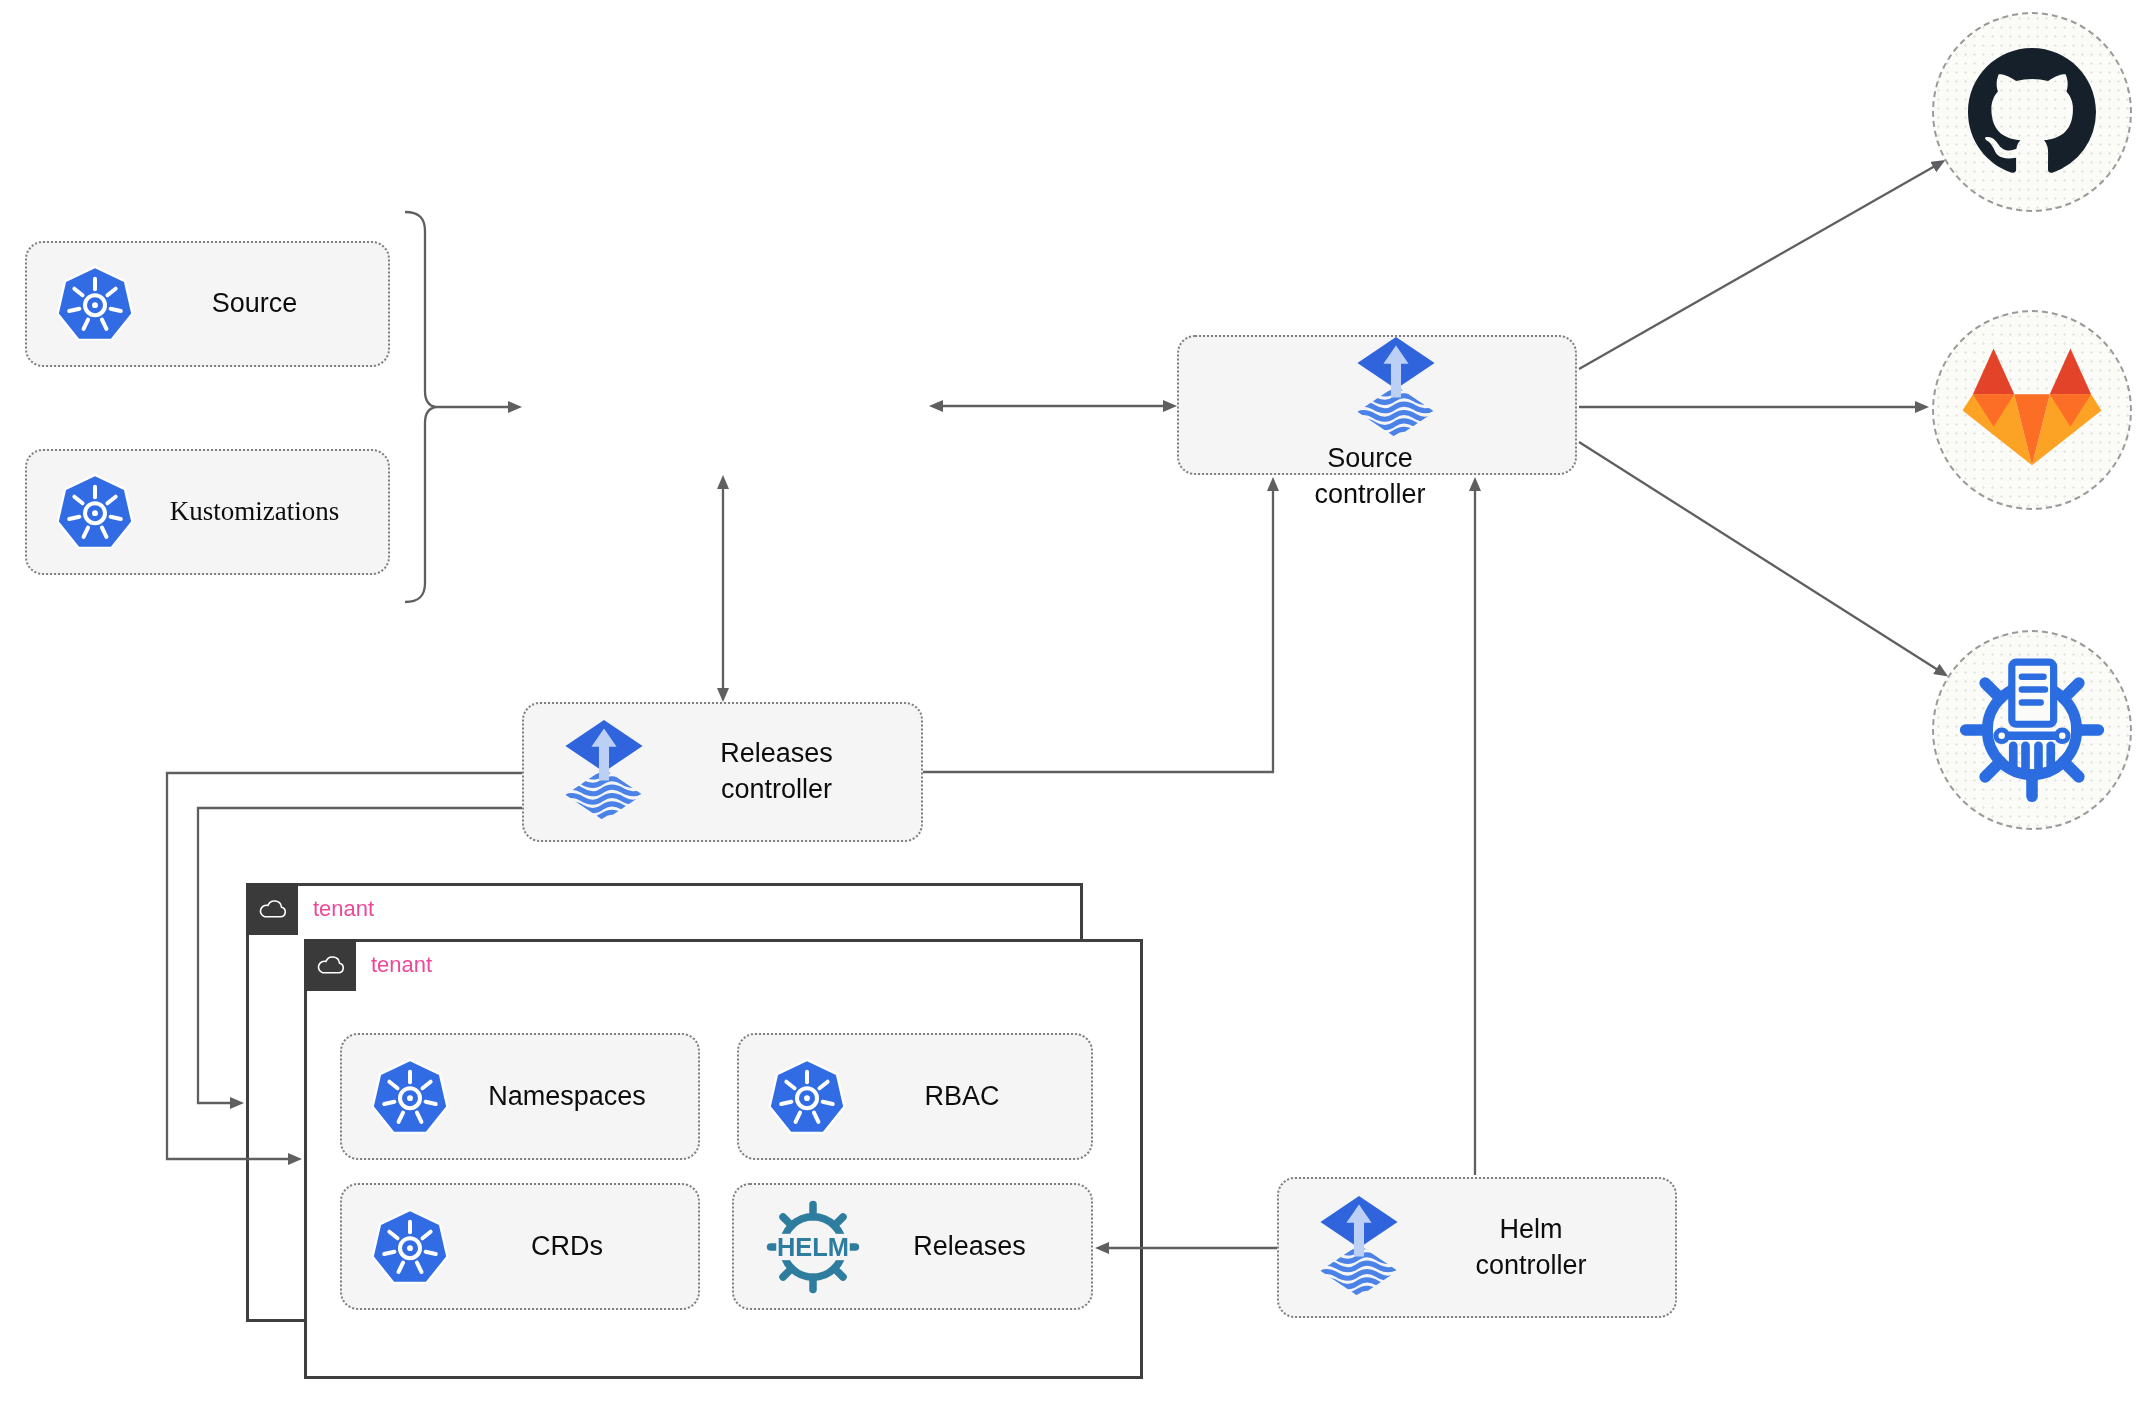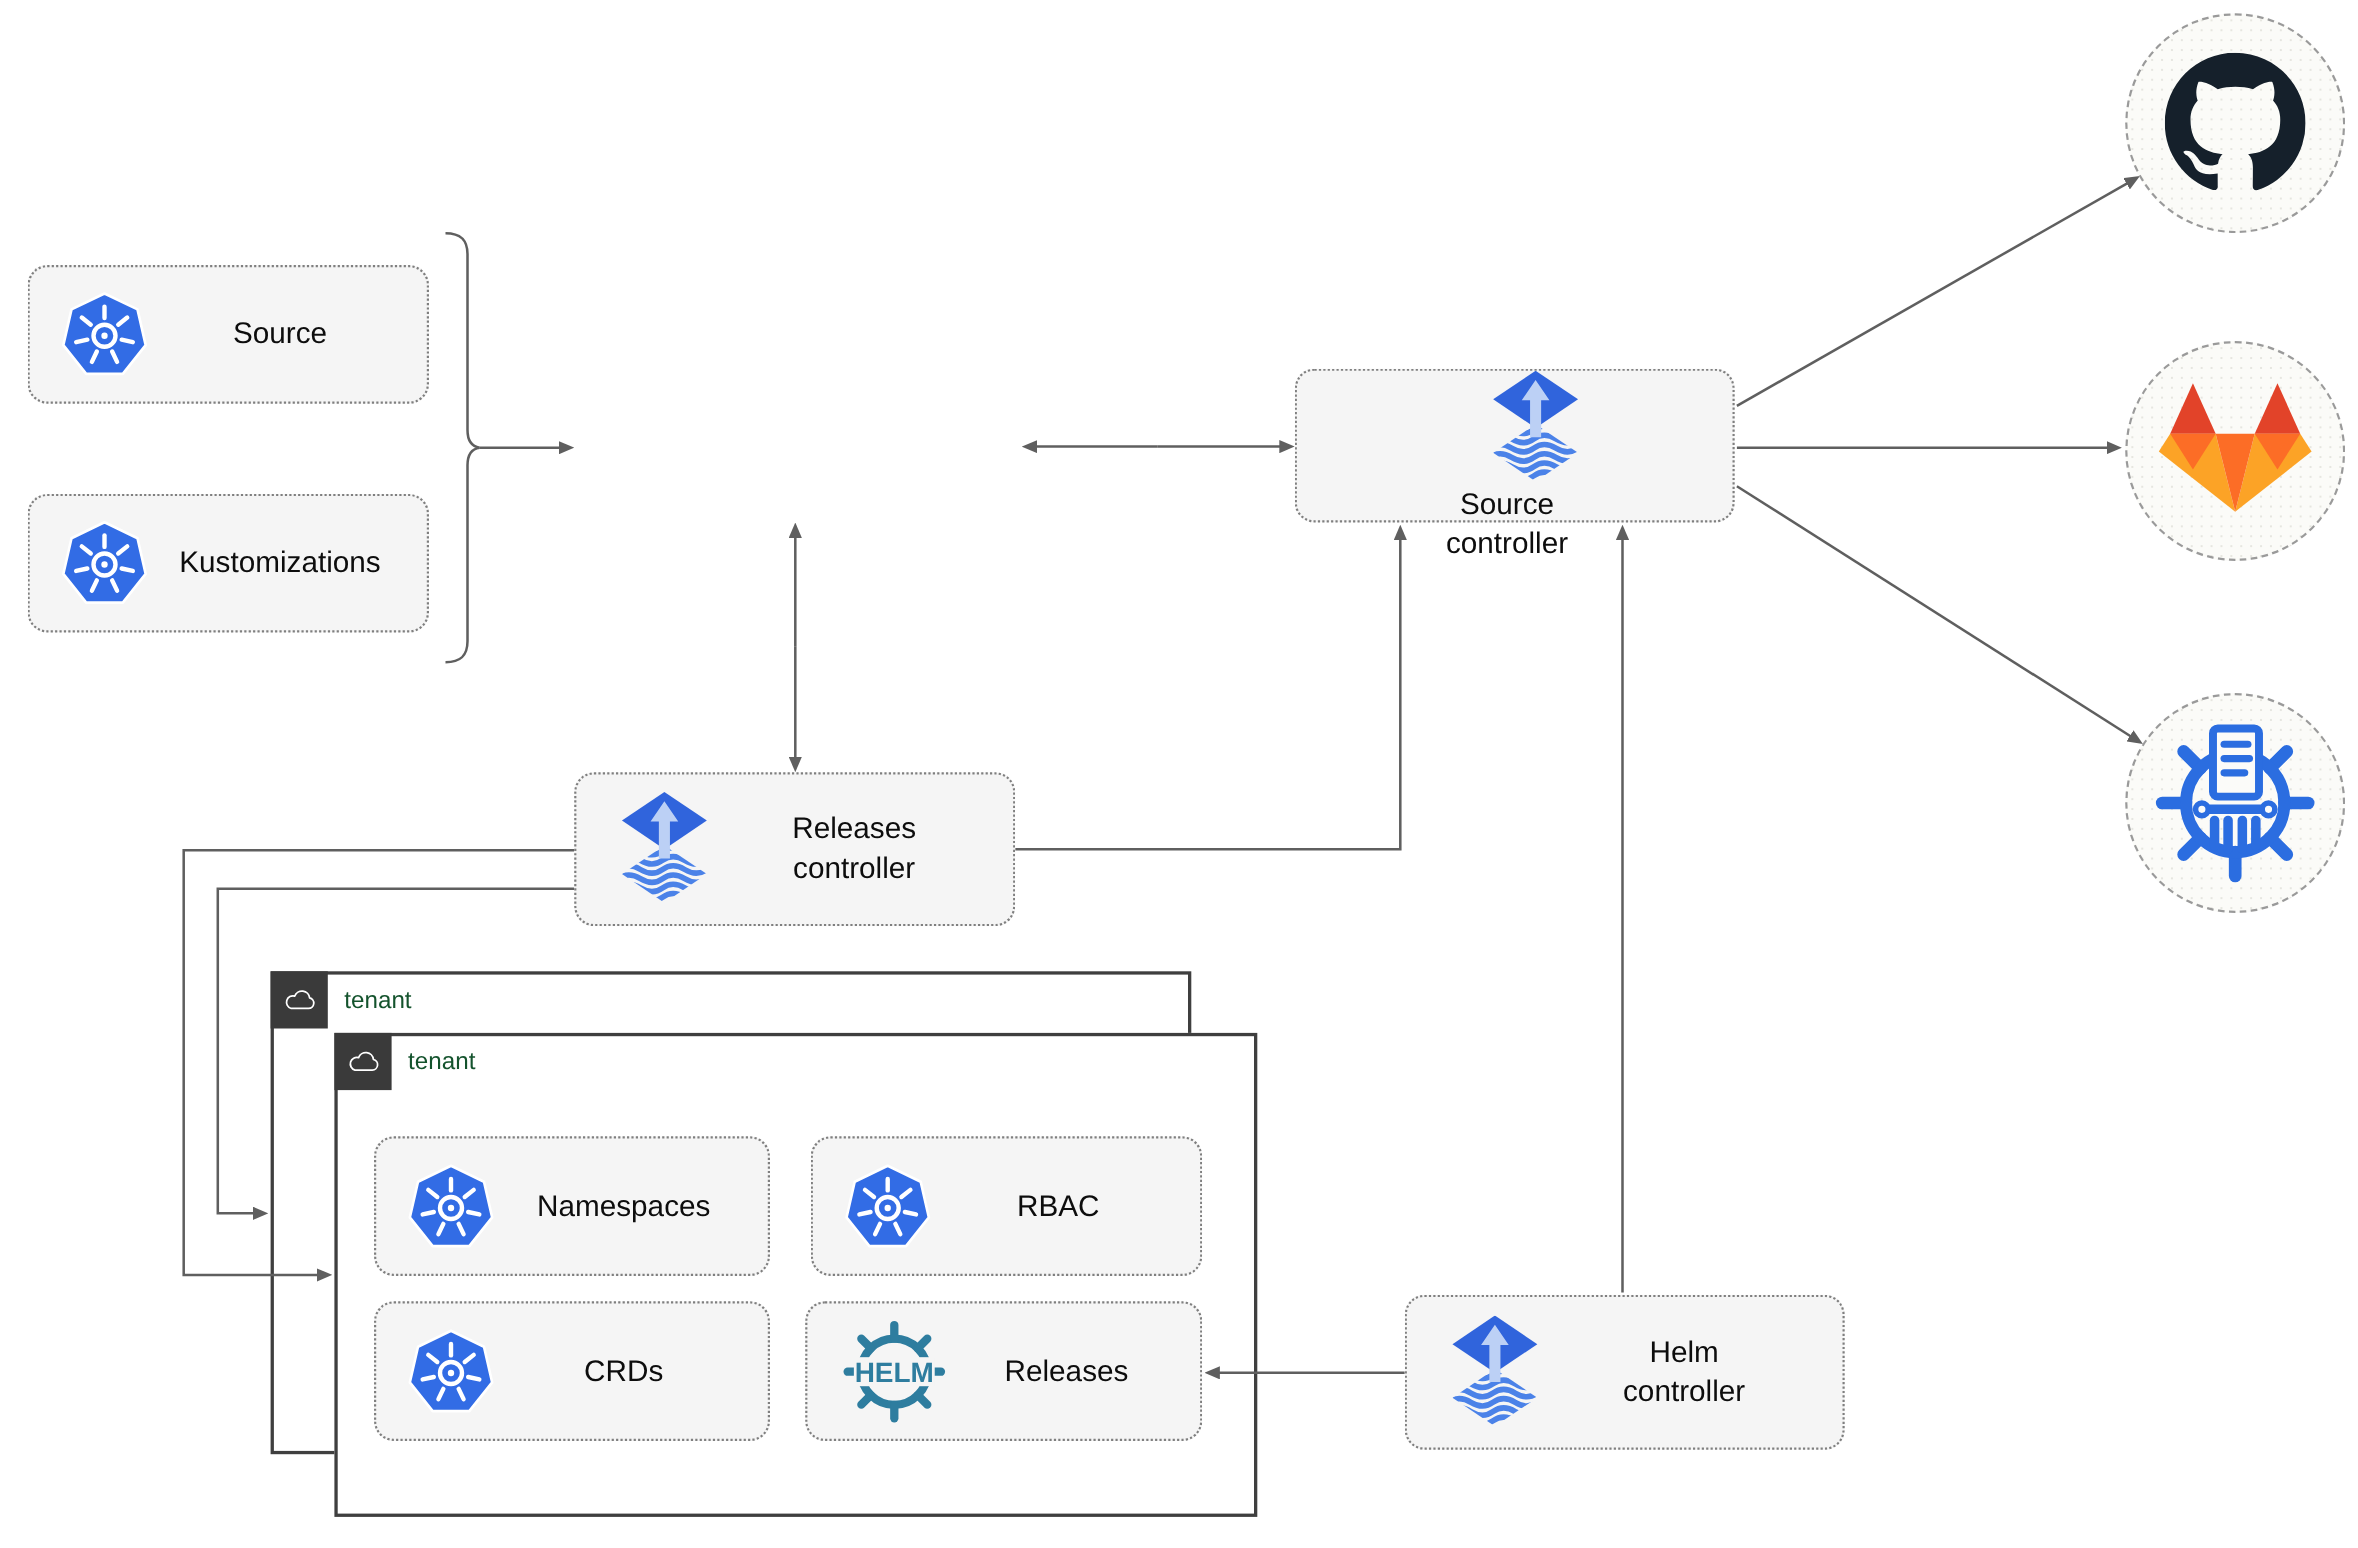--- a/index.html
+++ b/index.html
@@ -6,28 +6,28 @@
   #canvas{position:relative;width:2144px;height:1407px;background:#ffffff;overflow:hidden;
           font-family:"Liberation Sans","DejaVu Sans",sans-serif;color:#0d0d0d;}
   
   #connectors{position:absolute;left:0;top:0;width:2144px;height:1407px;z-index:2;pointer-events:none;}
   
   .tenant{position:absolute;background:#ffffff;border:3px solid #3f3f3f;z-index:1;box-sizing:border-box;}
   #tenant-outer{left:246px;top:883px;width:837px;height:439px;}
   #tenant-inner{left:304px;top:939px;width:839px;height:440px;}
   .tenant-head{position:absolute;left:-3px;top:-3px;display:flex;align-items:center;}
   .cloud-sq{width:52px;height:52px;background:#3a3a3a;display:flex;align-items:center;justify-content:center;flex:none;}
-  .tenant-lbl{margin-left:15px;font-size:22px;color:#14532d;text-align:right;}
+  .tenant-lbl{margin-left:15px;font-size:22px;color:#ec4899;text-align:right;}
   
   .chip{position:absolute;background:#f5f5f5;border:2px dotted #7f7f7f;border-radius:18px;
         display:flex;align-items:center;z-index:3;box-sizing:border-box;}
   .lbl{flex:1;text-align:center;font-size:27px;line-height:1.32;white-space:pre-line;padding-right:14px;}
   .icn{flex:none;}
   #sources        {left:25px;  top:241px; width:365px; height:126px;}
-  #kustomizations {left:25px;  top:449px; width:365px; height:126px;}
+  #kustomizations {left:25px;  top:449px; width:365px; height:126px;font-family:Liberation Serif, serif;}
   #k8s-api        {left:522px; top:336px; width:405px; height:137px;}
   #source-ctrl    {left:1177px;top:335px; width:400px; height:140px;flex-direction:column;}
   #kustomize-ctrl {left:522px; top:702px; width:401px; height:140px;}
   #helm-ctrl      {left:1277px;top:1177px;width:400px; height:141px;}
   #namespaces     {left:340px; top:1033px;width:360px; height:127px;}
   #rbac           {left:737px; top:1033px;width:356px; height:127px;}
   #crds           {left:340px; top:1183px;width:360px; height:127px;}
   #releases       {left:732px; top:1183px;width:361px; height:127px;}
   .k8s-icn {width:80px;height:78px;margin-left:28px;}
   #k8s-api .k8s-icn{width:92px;height:89px;margin-left:32px;}

